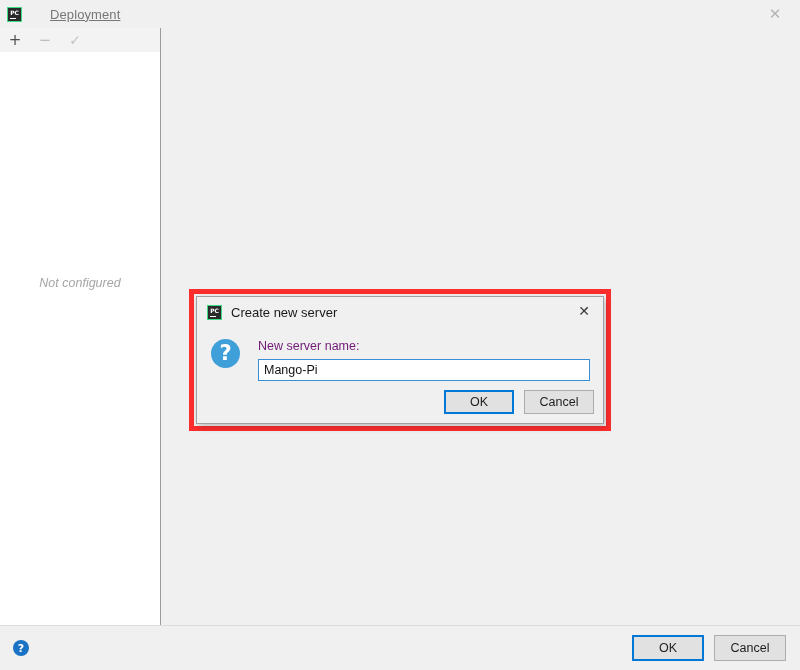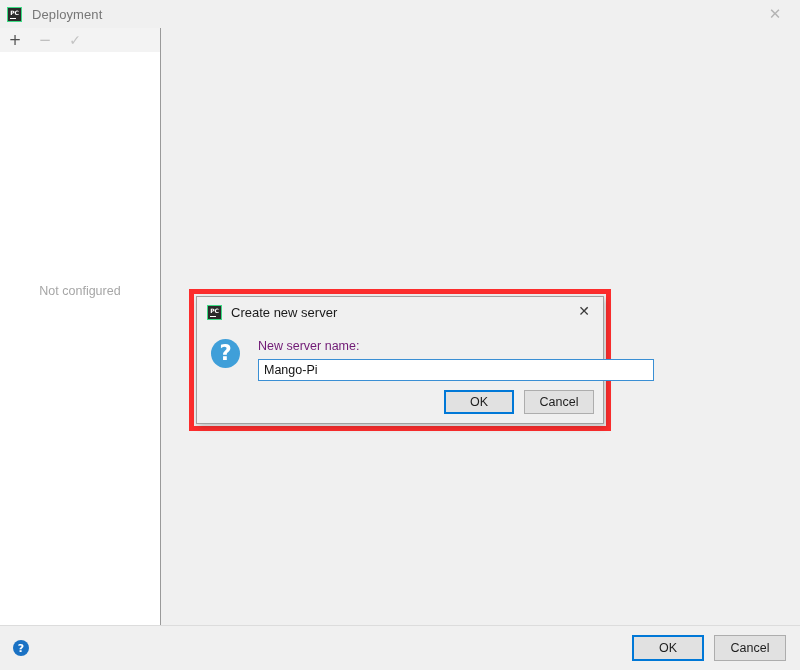--- a/index.html
+++ b/index.html
@@ -62,24 +62,25 @@
   }
   .app-icon .pc-bar {
     position: absolute;
     left: 2px;
     bottom: 1.5px;
     width: 6px;
     height: 1.5px;
     background: #ffffff;
   }
   .titlebar .win-title {
-    margin-left: 10px;
+    margin-left: 28px;
     font-size: 13px;
     color: #777777;
     letter-spacing: 0.1px;
+    text-decoration: underline;
   }
   .titlebar-close {
     position: absolute;
     right: 14px;
     top: 4px;
     width: 22px;
     height: 20px;
     display: flex;
     align-items: center;
     justify-content: center;
@@ -132,27 +133,28 @@
   .tool-btn.disabled { color: #bdbdbd; }
   .tool-btn.check { font-size: 14px; color: #c3c3c3; }
 
   .server-list {
     flex: 1 1 auto;
     background: #ffffff;
     position: relative;
   }
   .not-configured {
     position: absolute;
-    top: 232px;
+    top: 224px;
     left: 0;
     right: 0;
     text-align: center;
     font-size: 12.5px;
     color: #a6a6a6;
     user-select: none;
+    font-style: italic;
   }
 
   .right-pane {
     flex: 1 1 auto;
     background: #f0f0f0;
     position: relative;
   }
 
   
   .bottombar {
@@ -291,21 +293,21 @@
     margin-top: 10px;
     width: 335px;
   }
   .field-label {
     font-size: 12.5px;
     color: #701a75;
     margin-bottom: 6px;
     display: block;
   }
   .text-input {
-    width: 396px;
+    width: 332px;
     height: 22px;
     box-sizing: border-box;
     border: 1px solid #3a8fd4;
     background: #ffffff;
     font-family: "Liberation Sans", sans-serif;
     font-size: 12.5px;
     color: #121212;
     padding: 0 5px;
     outline: none;
     position: relative;

